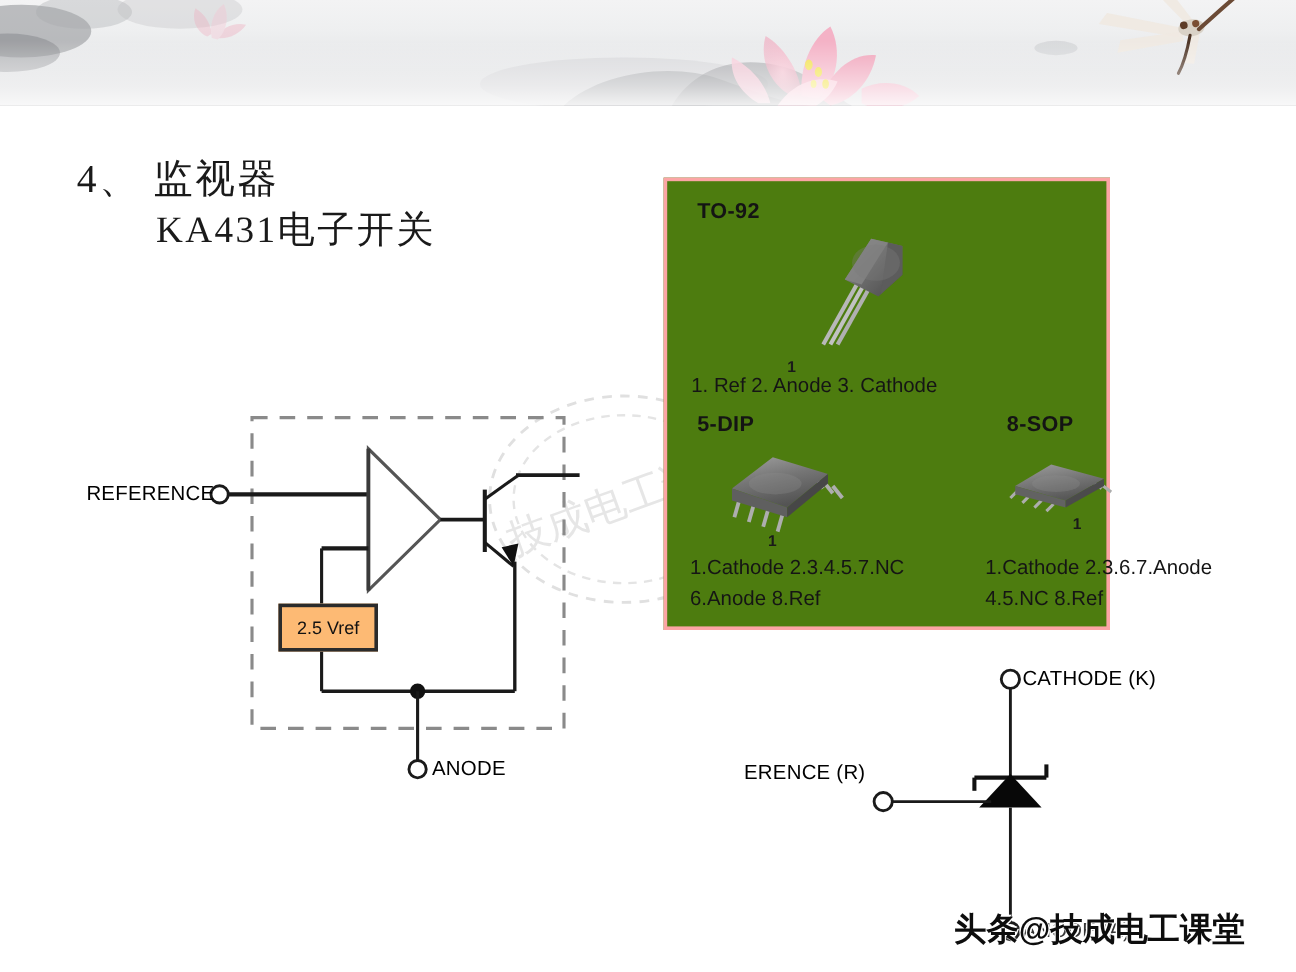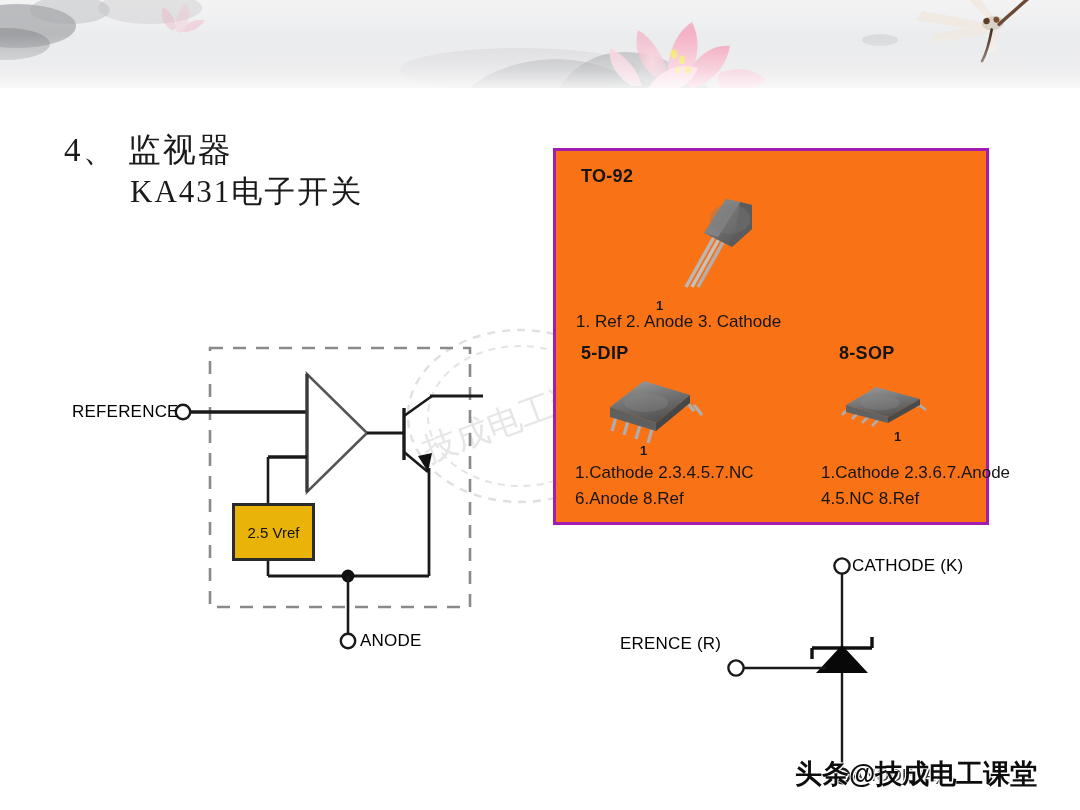--- a/index.html
+++ b/index.html
@@ -41,23 +41,23 @@
     width: 240px; height: 200px;
     pointer-events: none;
   }
 
   
   .draw-svg { position: absolute; left: 0; top: 0; pointer-events: none; }
 
   
   #package-box {
     position: absolute; left: 553px; top: 148px;
-    width: 436px; height: 377px;
-    border: 3px solid #a21caf;
-    background: #f97316;
+    width: 372px; height: 377px;
+    border: 3px solid #fca5a5;
+    background: #4d7c0f;
   }
   .pkg-title {
     position: absolute;
     font-family: "Liberation Sans", sans-serif;
     font-weight: bold; font-size: 18px; color: #141414;
     letter-spacing: 0.3px;
   }
   .pkg-pins {
     position: absolute;
     font-family: "Liberation Sans", sans-serif;
@@ -198,22 +198,22 @@
     <line x1="429" y1="468" x2="429" y2="576" stroke="#1a1a1a" stroke-width="2.8"></line>
     <line x1="268" y1="576" x2="429" y2="576" stroke="#1a1a1a" stroke-width="2.8"></line>
     <line x1="268" y1="543" x2="268" y2="576" stroke="#1a1a1a" stroke-width="2.6"></line>
 
     <circle cx="348" cy="576" r="6.4" fill="#111111"></circle>
 
     <line x1="348" y1="576" x2="348" y2="634" stroke="#1a1a1a" stroke-width="2.6"></line>
     <circle cx="348" cy="641" r="7.2" fill="#ffffff" stroke="#1a1a1a" stroke-width="2.4"></circle>
   </svg>
 
-  <div style="position:absolute; left:232px; top:503px; width:83px; height:58px;
-              border:3px solid #2b2b2b; background:#eab308;
+  <div style="position:absolute; left:232px; top:503px; width:83px; height:40px;
+              border:3px solid #2b2b2b; background:#fdba74;
               display:flex; align-items:center; justify-content:center;">
     <span style="font-family:'Liberation Sans', sans-serif; font-size:15px; color:#121212;">2.5 Vref</span>
   </div>
 
   <div class="sch-label" style="left:72px; top:402px;">REFERENCE</div>
   <div class="sch-label" style="left:360px; top:631px;">ANODE</div>
 
   <div id="package-box">
 
     <div class="pkg-title" style="left:25px; top:15px;">TO-92</div>

